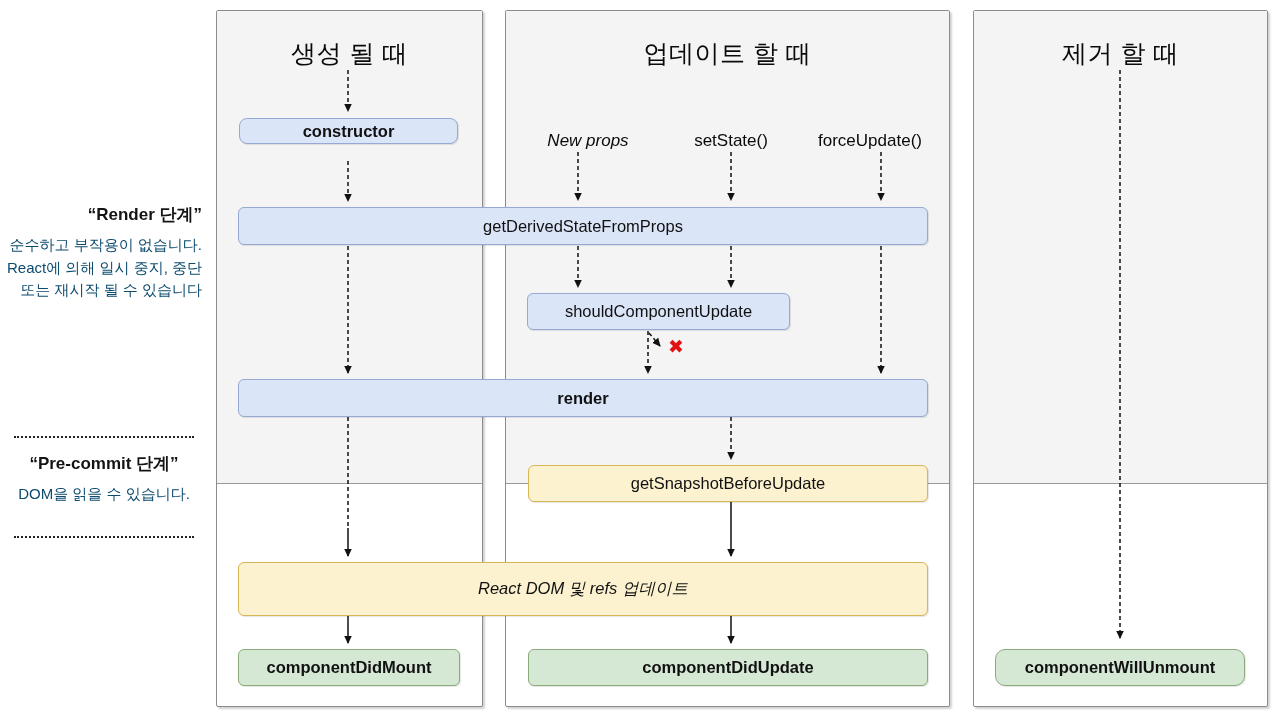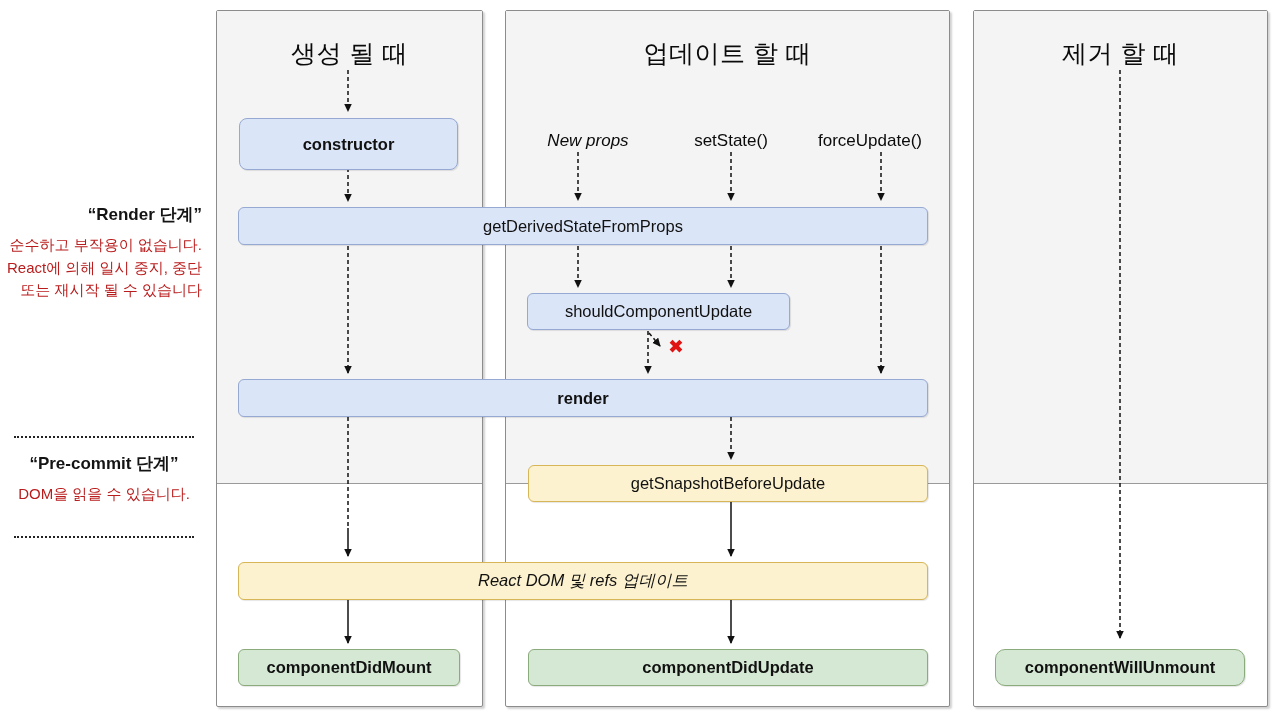--- a/index.html
+++ b/index.html
@@ -19,21 +19,21 @@
     position:absolute;left:0;top:0;width:100%;height:472px;
     background:var(--panel-bg,#f4f4f4);border-bottom:1px solid #9a9a9a;
   }
   .panel .col-title{
     position:absolute;left:0;top:26px;width:100%;text-align:center;
     font-size:25px;font-weight:500;letter-spacing:0.5px;color:#0a0a0a;
   }
   
   .phase-block{position:absolute;left:6px;width:196px;text-align:center;}
   .phase-title{font-size:17px;font-weight:bold;color:#141414;margin:0 0 8px 0;}
-  .phase-desc{font-size:15px;line-height:1.5;color:#b91c1c;margin:0;}
+  .phase-desc{font-size:15px;line-height:1.5;color:#0c4a6e;margin:0;}
   .dotted-sep{position:absolute;left:14px;width:180px;height:0;border-top:2px dotted #222;}
   
   .node{
     position:absolute;display:flex;align-items:center;justify-content:center;
     font-size:16.5px;border-radius:6px;box-sizing:border-box;
     box-shadow:1px 1px 1px rgba(0,0,0,0.10);
     cursor:pointer;
   }
   .node.blue{background:var(--node-blue-bg,#dbe5f8);border:1px solid var(--node-blue-border,#96a9d2);}
   .node.yellow{background:var(--node-yellow-bg,#fdf2cf);border:1px solid var(--node-yellow-border,#d6b656);}
@@ -121,31 +121,31 @@
 
       <line x1="348" y1="528" x2="348" y2="556" marker-end="url(#ah)"></line>
       <line x1="731" y1="502" x2="731" y2="556" marker-end="url(#ah)"></line>
       <line x1="348" y1="600" x2="348" y2="643" marker-end="url(#ah)"></line>
       <line x1="731" y1="600" x2="731" y2="643" marker-end="url(#ah)"></line>
     </g>
   </svg>
 
   <span class="cancel-x">✖</span>
 
-  <div class="node blue bold" style="left:239px;top:118px;width:219px;height:52px;border-radius:8px;">constructor</div>
+  <div class="node blue bold" style="left:239px;top:118px;width:219px;height:26px;border-radius:8px;">constructor</div>
 
   <div class="node blue" style="left:238px;top:207px;width:690px;height:38px;">getDerivedStateFromProps</div>
 
   <div class="node blue" style="left:527px;top:293px;width:263px;height:37px;">shouldComponentUpdate</div>
 
   <div class="node blue bold" style="left:238px;top:379px;width:690px;height:38px;">render</div>
 
   <div class="node yellow" style="left:528px;top:465px;width:400px;height:37px;">getSnapshotBeforeUpdate</div>
 
-  <div class="node yellow italic" style="left:238px;top:562px;width:690px;height:38px;">React DOM 및 refs 업데이트</div>
+  <div class="node yellow italic" style="left:238px;top:562px;width:690px;height:54px;">React DOM 및 refs 업데이트</div>
 
   <div class="node green bold" style="left:238px;top:649px;width:222px;height:37px;">componentDidMount</div>
 
   <div class="node green bold" style="left:528px;top:649px;width:400px;height:37px;">componentDidUpdate</div>
 
   <div class="node green bold" style="left:995px;top:649px;width:250px;height:37px;border-radius:10px;">componentWillUnmount</div>
 
 </div>
 
 </body></html>

